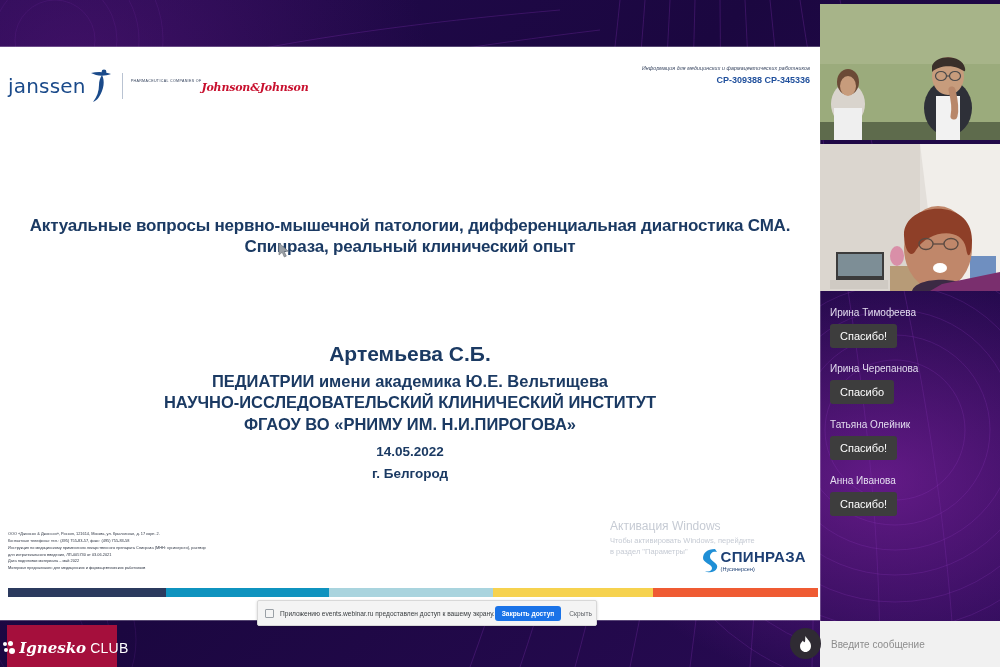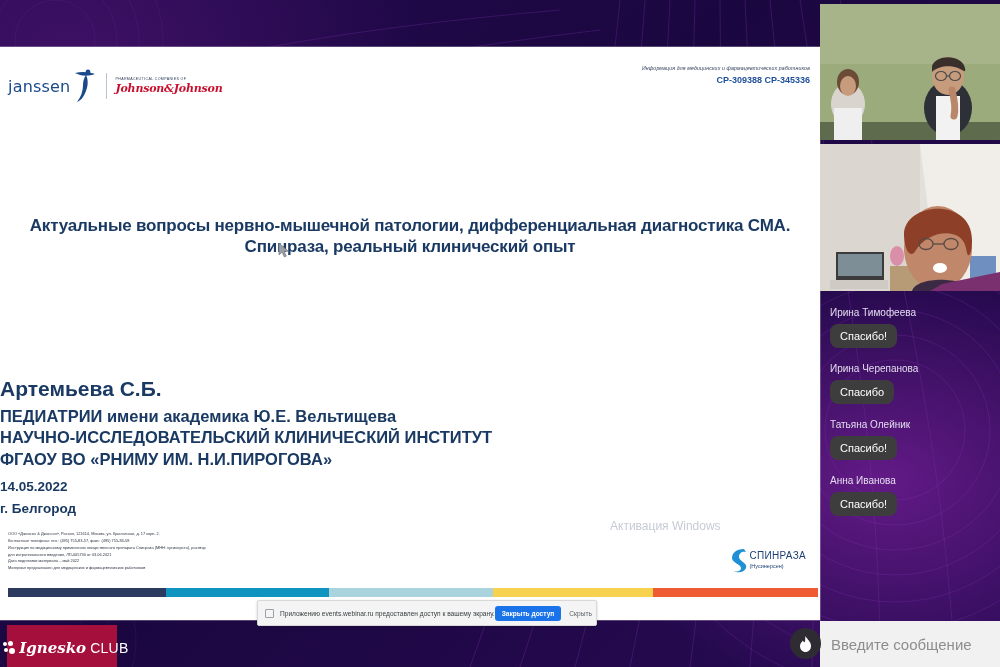--- a/index.html
+++ b/index.html
@@ -20,56 +20,56 @@
   #bg-lines{position:absolute;inset:0;opacity:.85;}
   
   #slide-area{
     position:absolute;left:0;top:47px;width:820px;height:573px;
     background:#ffffff;
     box-shadow:0 0 0 1px rgba(255,255,255,.25);
   }
   #slide-logo{position:absolute;left:8px;top:22px;display:flex;align-items:center;}
   .jlogo-text{
     font-family:"DejaVu Sans", sans-serif;
-    font-size:16px;color:#1a4a8a;letter-spacing:.2px;
+    font-size:20px;color:#1a4a8a;letter-spacing:.2px;
   }
   .jlogo-mark{margin-left:2px;}
   .jlogo-sep{width:1px;height:26px;background:#b9c3d2;margin:0 8px;}
-  .jlogo-right{display:flex;flex-direction:column;line-height:1;}
+  .jlogo-right{display:flex;flex-direction:row;line-height:1;}
   .jlogo-small{font-size:3.6px;color:#2b3a55;letter-spacing:.35px;white-space:nowrap;}
   .jlogo-jj{
     font-family:"DejaVu Serif", serif;font-style:italic;font-weight:bold;
     font-size:11px;color:#c8102e;letter-spacing:-.2px;margin-top:2px;white-space:nowrap;
   }
   #slide-header{position:absolute;right:10px;top:18px;text-align:right;}
   #header-note{font-size:5.2px;font-style:italic;color:#33415c;letter-spacing:.15px;white-space:nowrap;}
   #header-code{font-size:9px;font-weight:bold;color:#1f4f9c;margin-top:4px;white-space:nowrap;}
   #slide-title{
     position:absolute;left:0;right:0;top:168px;text-align:center;
     font-size:17px;font-weight:bold;color:#1b3a63;line-height:1.26;
     padding:0 28px;box-sizing:border-box;letter-spacing:-.2px;
   }
   #slide-author{
-    position:absolute;left:0;right:0;top:295px;color:#1b3a63;margin-top:35px;
+    position:absolute;left:0;right:0;top:295px;text-align:center;color:#1b3a63;
   }
   #author-name{font-size:21px;font-weight:bold;margin-bottom:5px;}
   .inst-line{font-size:16.5px;font-weight:bold;line-height:1.3;}
   #talk-date{font-size:13.5px;font-weight:bold;margin-top:9px;}
   #talk-city{font-size:13.5px;font-weight:bold;margin-top:7px;}
   #legal-block{
     position:absolute;left:8px;bottom:48px;width:250px;
     font-size:3.9px;line-height:1.75;color:#2d3442;
   }
   #winact{
     position:absolute;left:610px;top:472px;color:#c6cbd4;pointer-events:none;
   }
   #winact-title{font-size:12px;line-height:1.2;}
   #winact-sub{font-size:7.5px;line-height:1.35;margin-top:3px;width:150px;}
   #spinraza{position:absolute;right:14px;bottom:46px;display:flex;align-items:center;}
-  #spin-name{font-size:10px;font-weight:normal;color:#1d3f73;letter-spacing:.3px;line-height:1;}
+  #spin-name{font-size:15px;font-weight:bold;color:#1d3f73;letter-spacing:.3px;line-height:1;}
   #spin-sub{font-size:5.5px;color:#1d3f73;margin-top:2px;white-space:nowrap;}
   #colorbar{position:absolute;left:8px;bottom:23px;width:810px;height:9px;display:flex;}
   #colorbar div{height:100%;}
   
   #share-bar{
     position:absolute;left:257px;top:553px;width:340px;height:26px;
     background:#f4f4f4;border:1px solid #d8d8d8;border-radius:2px;
     display:flex;align-items:center;padding:0 7px;box-sizing:border-box;
     box-shadow:0 1px 3px rgba(0,0,0,.18);
   }
@@ -102,29 +102,29 @@
   #tile-1{top:4px;height:136px;}
   #tile-2{top:144px;height:147px;}
   .vid-inner{position:absolute;inset:0;}
   #chat-panel{position:absolute;left:0;top:295px;width:180px;height:330px;overflow:hidden;}
   #chat-list{position:absolute;left:0;top:0;width:204px;padding:12px 0 0 0;}
   .chat-author{
     font-size:10px;color:#e3dcef;margin:0 0 6px 10px;white-space:nowrap;
   }
   .chat-bubble{
     display:inline-block;margin:0 0 15px 10px;padding:6px 10px;
-    background:#3d3d3d;color:#ffffff;font-size:11px;border-radius:8px;
+    background:#3d3d3d;color:#ffffff;font-size:11px;border-radius:3px;
   }
   #composer{
     position:absolute;left:0;bottom:0;width:180px;height:46px;
     background:#f1f1f1;display:flex;align-items:center;
   }
   #composer-input{
     flex:1;height:100%;display:flex;align-items:center;padding-left:11px;
-    font-size:15px;color:#8d8d8d;
+    font-size:10px;color:#8d8d8d;
   }
   #avatar-flame{
     position:absolute;left:790px;top:628px;width:31px;height:31px;border-radius:50%;
     background:#2f2b33;display:flex;align-items:center;justify-content:center;
   }
 </style>
 </head>
 <body>
 
 <div id="webinar-bg">
@@ -205,20 +205,21 @@
     <div>ООО «Джонсон &amp; Джонсон», Россия, 121614, Москва, ул. Крылатская, д. 17 корп. 2.</div>
     <div>Контактные телефоны: тел.: (495) 755-83-57, факс: (495) 755-83-58</div>
     <div>Инструкция по медицинскому применению лекарственного препарата Спинраза (МНН: нусинерсен), раствор</div>
     <div>для интратекального введения, ЛП-005730 от 03.06.2021</div>
     <div>Дата подготовки материала – май 2022</div>
     <div>Материал предназначен для медицинских и фармацевтических работников</div>
   </div>
 
   <div id="winact">
     <div id="winact-title">Активация Windows</div>
+    <div id="winact-sub">Чтобы активировать Windows, перейдите в раздел "Параметры"</div>
   </div>
 
   <div id="spinraza">
     <svg width="22" height="28" viewBox="0 0 22 28">
       <path d="M16 3 C8 3 4 7 4 12 C4 17 13 18 13 22 C13 25 10 26 6 25 C9 27 16 27 18 22 C20 17 11 15 11 11 C11 7 14 5 18 6 Z" fill="#1f8fd6"></path>
     </svg>
     <div>
       <div id="spin-name">СПИНРАЗА</div>
       <div id="spin-sub">(Нусинерсен)</div>
     </div>

